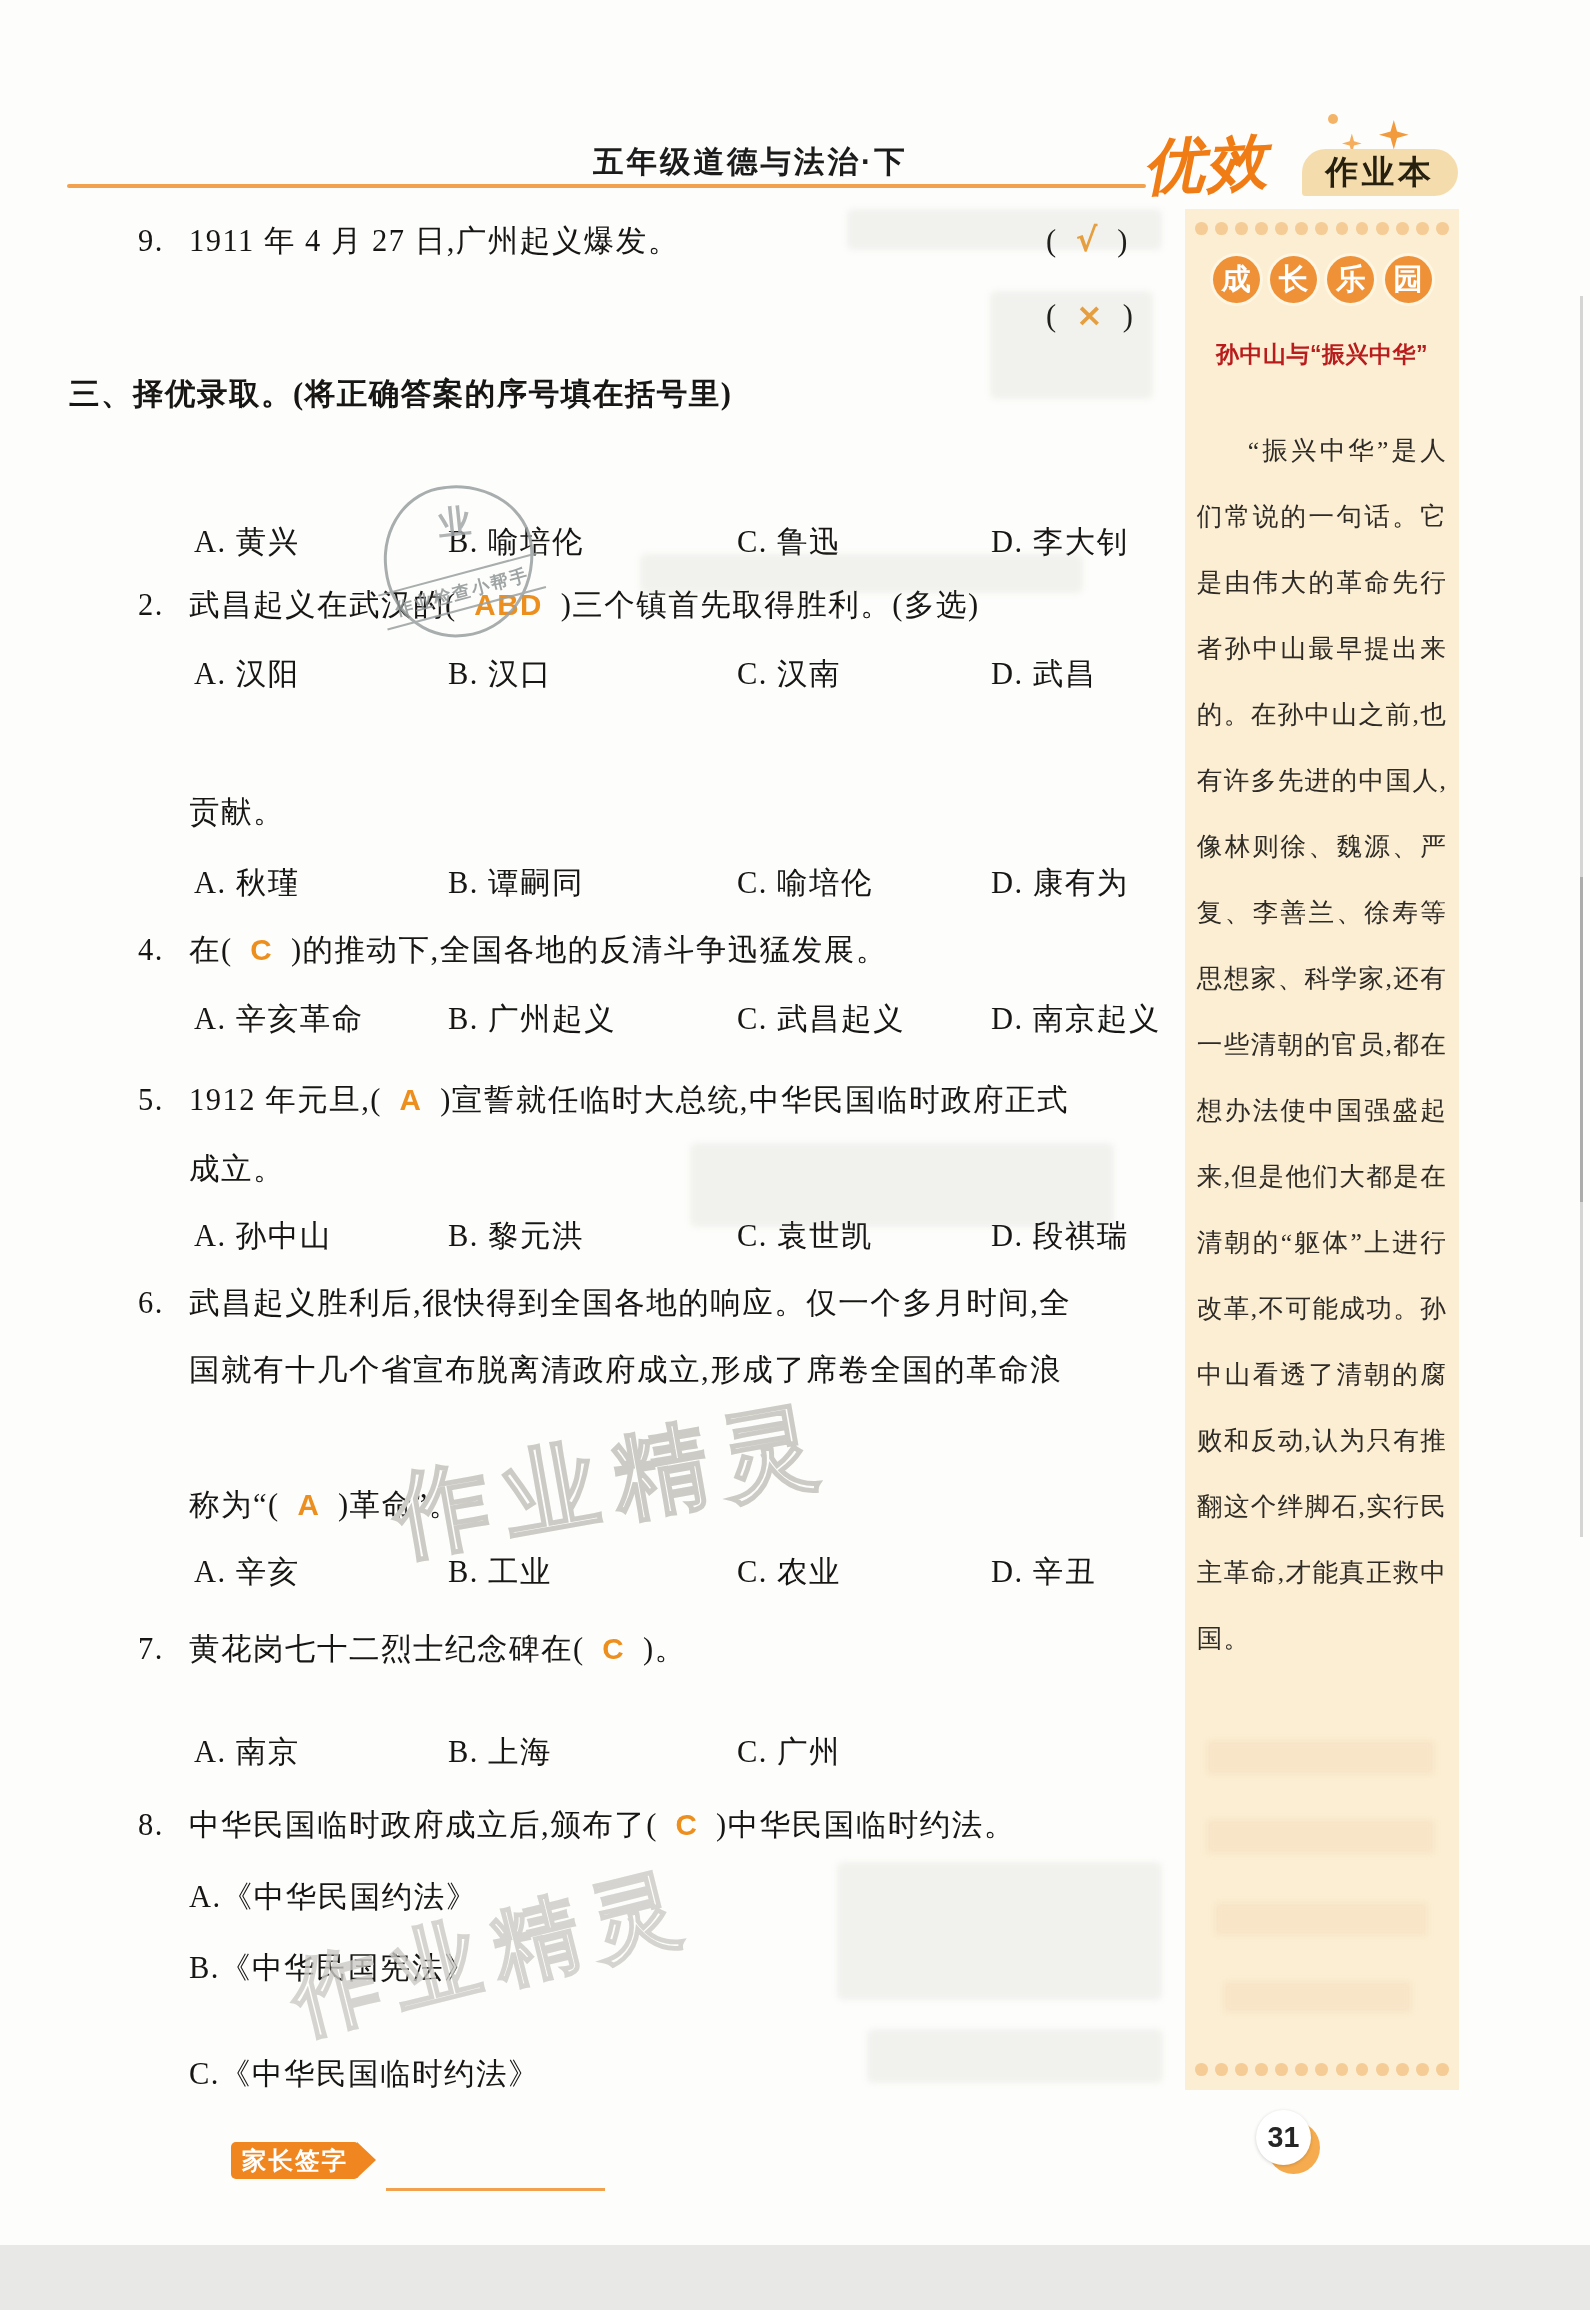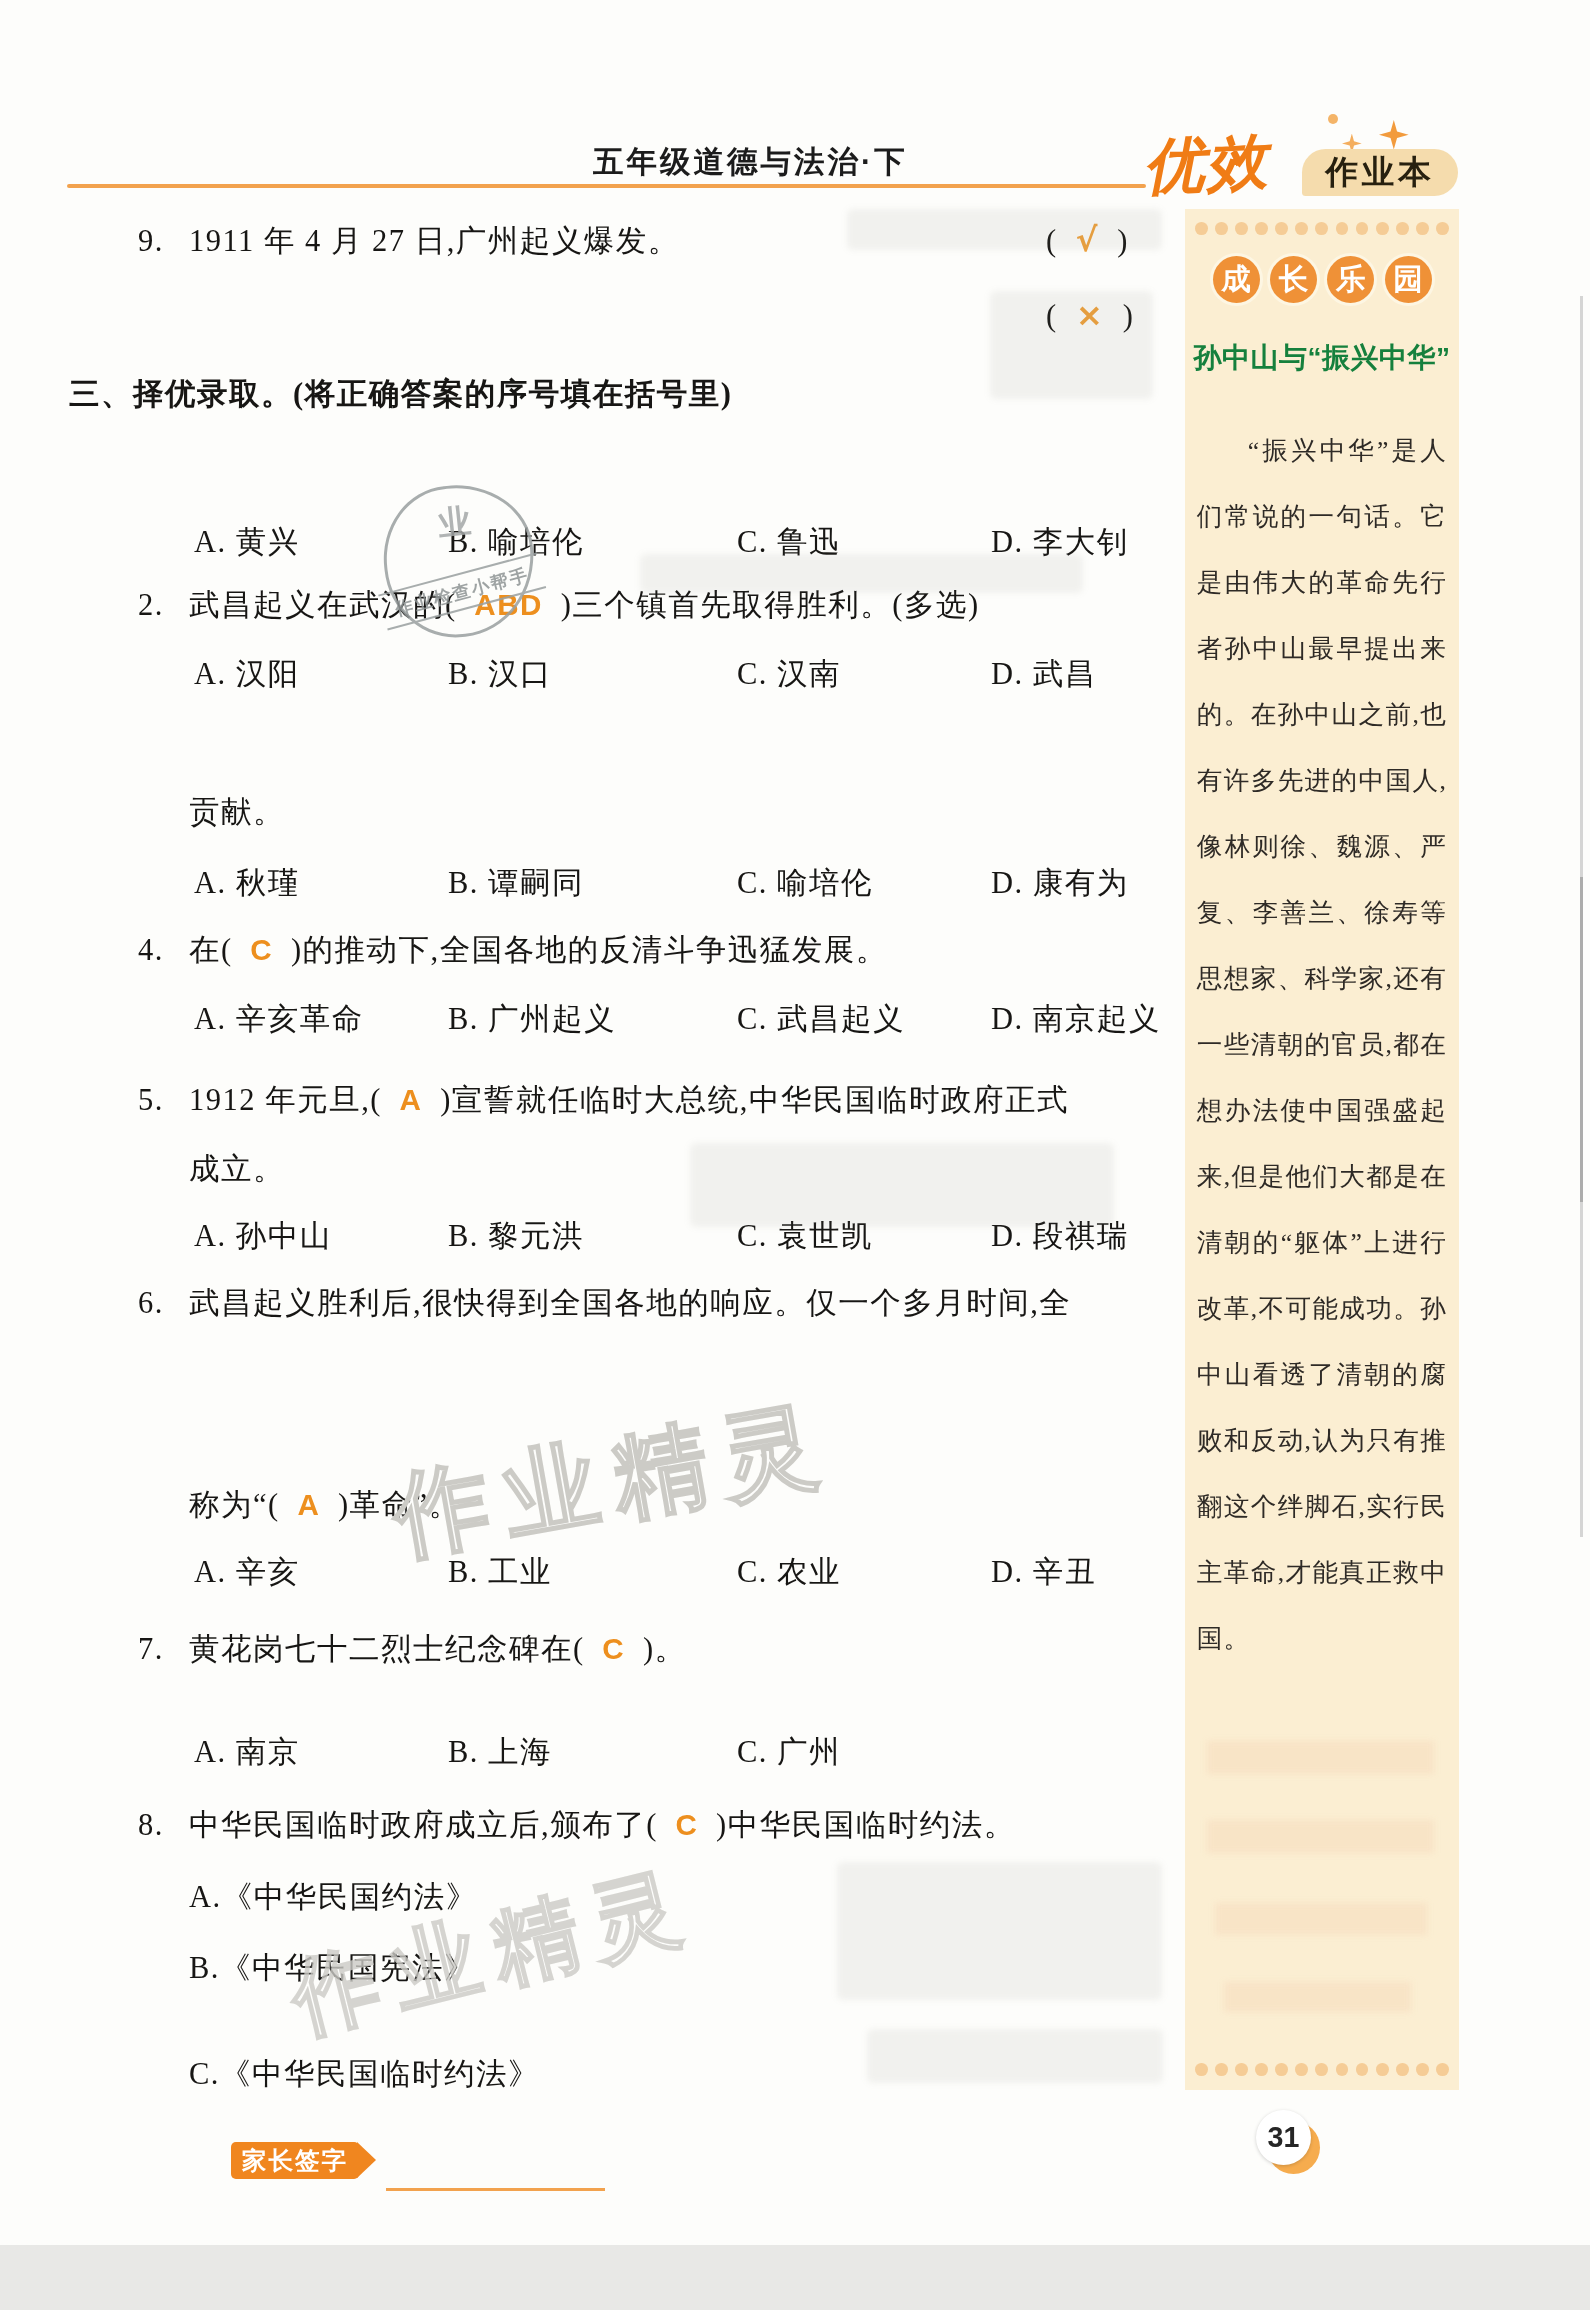--- a/index.html
+++ b/index.html
@@ -81,22 +81,22 @@
   .dots.bottom{top:1854px;}
   .gbadge{position:absolute; left:27.6px; top:47px; width:219px; display:flex; justify-content:space-between;}
   .gbadge b{
     width:47px; height:47px; border-radius:50%; background:#ef9137; color:#ffffff;
     font-family:"Liberation Sans","DejaVu Sans",sans-serif; font-size:29.6px; font-weight:bold;
     display:flex; align-items:center; justify-content:center;
     box-shadow:0 0 0 3px #fdf6e3;
   }
   .side-head{
     position:absolute; left:3px; top:130px; width:268px; text-align:center;
-    font-family:"Liberation Sans","DejaVu Sans",sans-serif; font-size:28px; font-weight:bold;
-    letter-spacing:0.5px; color:#15803d; white-space:nowrap;
+    font-family:"Liberation Sans","DejaVu Sans",sans-serif; font-size:23px; font-weight:bold;
+    letter-spacing:0.5px; color:#b91c1c; white-space:nowrap;
   }
   .side-para{
     position:absolute; left:11.8px; top:209px; width:250px;
     font-size:25.6px; line-height:66px; letter-spacing:1px; color:#2e2a26;
     text-align:justify; text-indent:51px;
   }
   .bleed{position:absolute; filter:blur(3px); pointer-events:none;}
   
   .signbadge{
     position:absolute; left:231px; top:2142px; width:128px; height:37px; background:#f0861f;
@@ -180,20 +180,21 @@
   <div class="ln" style="top:1080px"><span class="qn">5.</span><span>1912 年元旦,(</span><span class="ans">A</span><span>)宣誓就任临时大总统,中华民国临时政府正式</span></div>
   <div class="ln cont" style="top:1149px">成立。</div>
   <div class="opts" style="top:1216px">
       <span>A. 孙中山</span>
       <span>B. 黎元洪</span>
       <span>C. 袁世凯</span>
       <span>D. 段祺瑞</span>
     </div>
 
   <div class="ln" style="top:1283px"><span class="qn">6.</span><span>武昌起义胜利后,很快得到全国各地的响应。仅一个多月时间,全</span></div>
+  <div class="ln cont" style="top:1350px">国就有十几个省宣布脱离清政府成立,形成了席卷全国的革命浪</div>
   <div class="ln cont" style="top:1485px"><span>称为“(</span><span class="ans">A</span><span>)革命”。</span></div>
   <div class="opts" style="top:1552px">
       <span>A. 辛亥</span>
       <span>B. 工业</span>
       <span>C. 农业</span>
       <span>D. 辛丑</span>
     </div>
 
   <div class="ln" style="top:1629px"><span class="qn">7.</span><span>黄花岗七十二烈士纪念碑在(</span><span class="ans">C</span><span>)。</span></div>
   <div class="opts" style="top:1732px">

